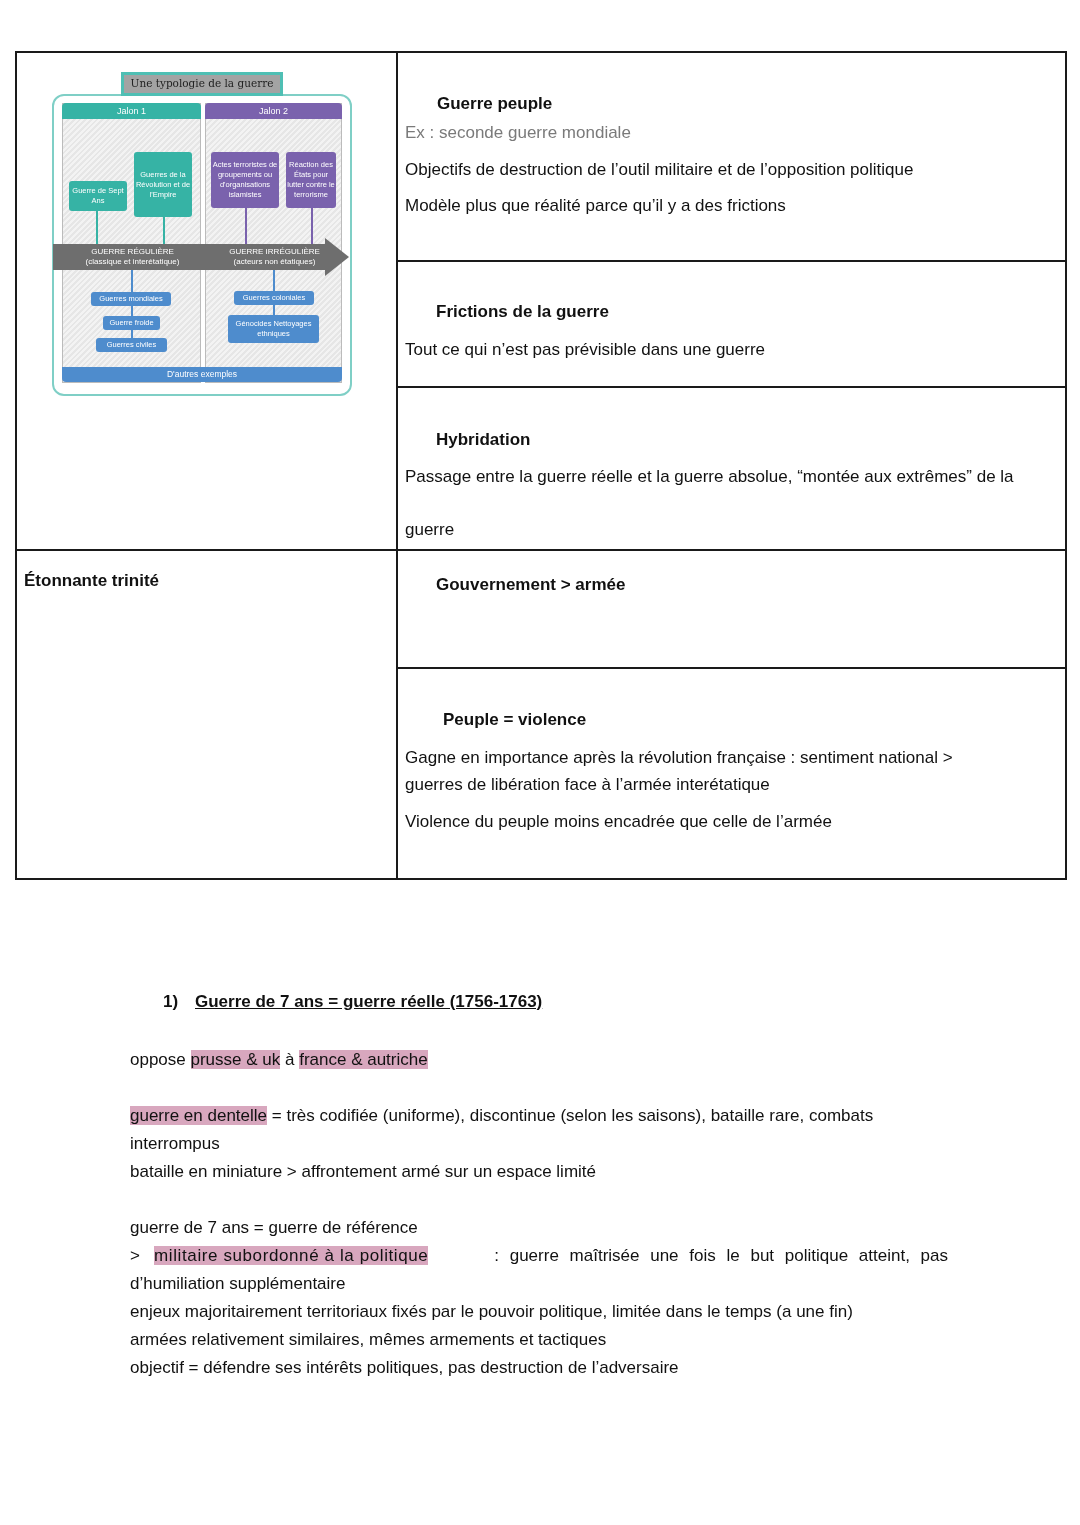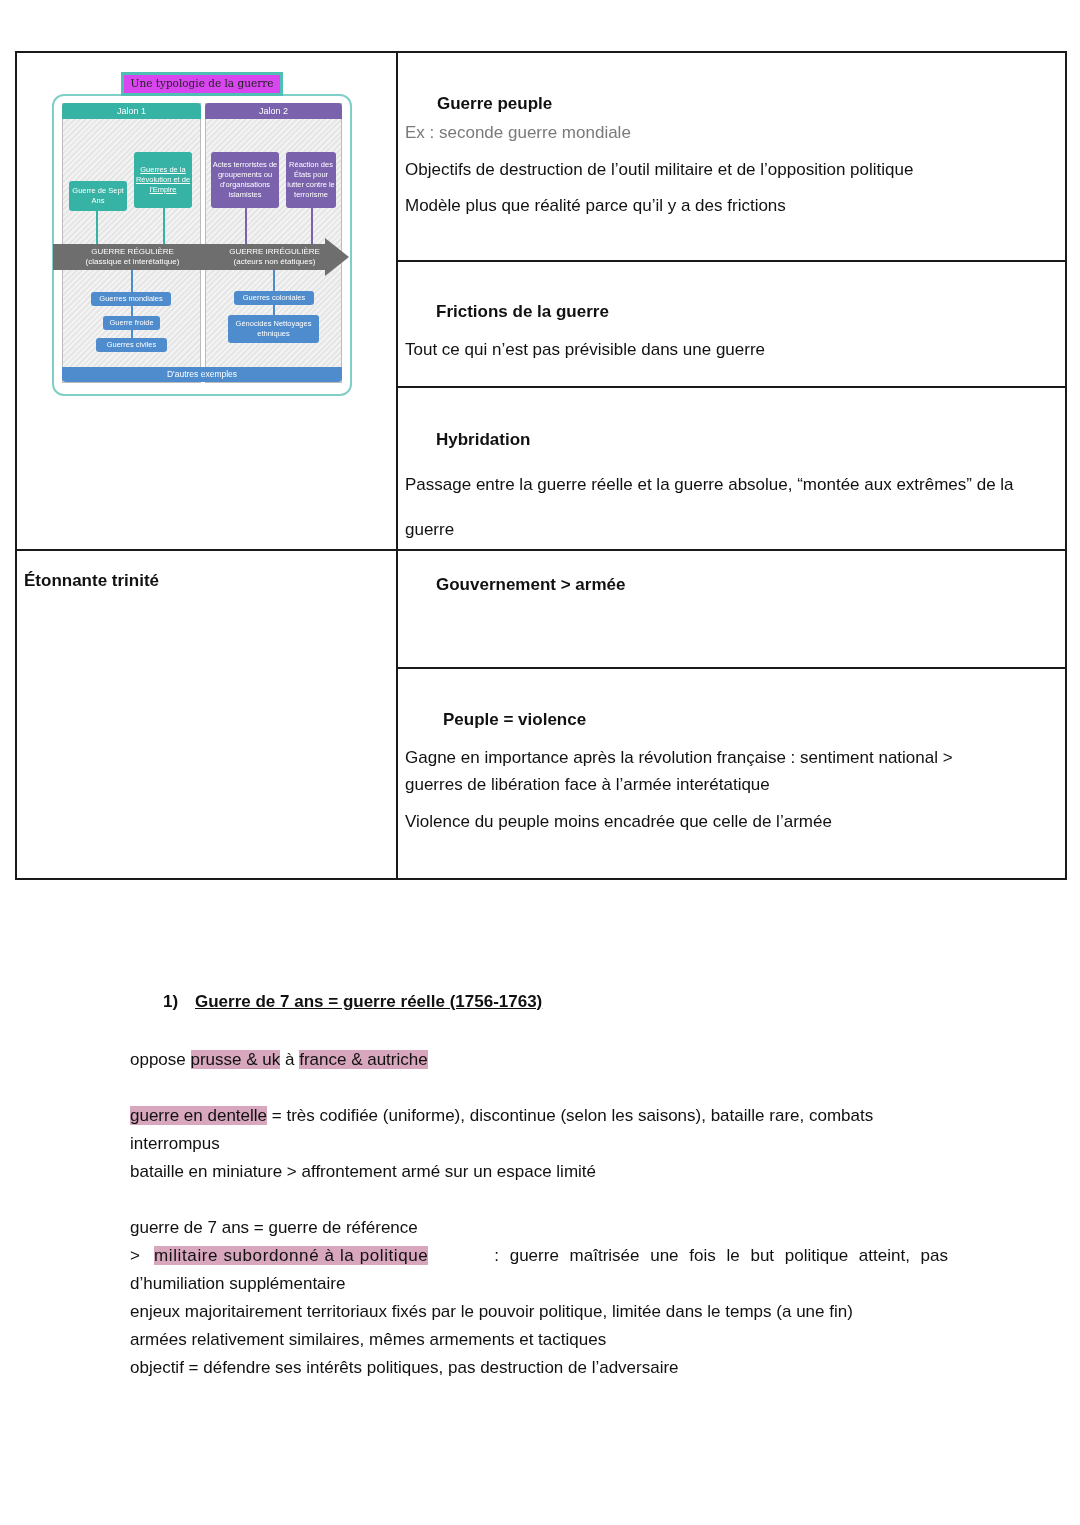--- a/index.html
+++ b/index.html
@@ -9,21 +9,21 @@
     .tbl { position: absolute; left: 15px; top: 51px; width: 1052px; height: 829px; border: 2px solid #1a1a1a; }
     .vline { position: absolute; left: 379px; top: 0; width: 2px; height: 100%; background: #1a1a1a; }
     .hline { position: absolute; height: 2px; background: #1a1a1a; }
     .heading { font-weight: bold; font-size: 17px; position: absolute; }
     .line { font-size: 17px; position: absolute; line-height: 25px; }
     .grey { color: #7a7a7a; }
 
     
     .diagram { position: absolute; left: 40px; top: 66px; width: 325px; height: 340px; }
     .diag-frame { position: absolute; left: 12px; top: 28px; width: 300px; height: 302px; border: 2px solid #7fcfc6; border-radius: 12px; background: #fff; }
-    .diag-title { position: absolute; left: 81px; top: 6px; width: 162px; height: 24px; border: 3px solid #4fbfb4; background: #d946ef; font-family: "DejaVu Serif", serif; font-size: 10.5px; text-align: center; line-height: 17px; color: #222; }
+    .diag-title { position: absolute; left: 81px; top: 6px; width: 162px; height: 24px; border: 3px solid #4fbfb4; background: #a3a3a3; font-family: "DejaVu Serif", serif; font-size: 10.5px; text-align: center; line-height: 17px; color: #222; }
     .col { position: absolute; top: 37px; height: 280px; border: 1px solid #bbb;
            background: repeating-linear-gradient(135deg, #f3f3f3 0 2px, #e6e6e6 2px 4px); }
     .col-head { position: absolute; left: -1px; top: -1px; right: -1px; height: 16px; color: #fff; font-size: 9px; text-align: center; line-height: 16px; border-radius: 4px 4px 0 0; }
     .box { position: absolute; color: #fff; font-size: 7.5px; text-align: center; line-height: 10px; border-radius: 3px; display: flex; align-items: center; justify-content: center; padding: 1px; }
     .teal { background: #36b3a5; }
     .purple { background: #7a62ad; }
     .blue { background: #4e8ccd; }
     .stem { position: absolute; width: 2px; }
     .arrow { position: absolute; left: 13px; top: 178px; width: 272px; height: 26px; background: #6e6e6e; }
     .arrow-tip { position: absolute; left: 285px; top: 172px; width: 0; height: 0; border-top: 19px solid transparent; border-bottom: 19px solid transparent; border-left: 24px solid #6e6e6e; }
@@ -50,21 +50,21 @@
 
   <div class="heading" style="left:420px; top:41px;">Guerre peuple</div>
   <div class="line grey" style="left:388px; top:67px;">Ex : seconde guerre mondiale</div>
   <div class="line" style="left:388px; top:104px;">Objectifs de destruction de l’outil militaire et de l’opposition politique</div>
   <div class="line" style="left:388px; top:140px;">Modèle plus que réalité parce qu’il y a des frictions</div>
 
   <div class="heading" style="left:419px; top:249px;">Frictions de la guerre</div>
   <div class="line" style="left:388px; top:284px;">Tout ce qui n’est pas prévisible dans une guerre</div>
 
   <div class="heading" style="left:419px; top:377px;">Hybridation</div>
-  <div class="line" style="left:388px; top:411px;margin-top:8px;">Passage entre la guerre réelle et la guerre absolue, “montée aux extrêmes” de la</div>
+  <div class="line" style="left:388px; top:411px;">Passage entre la guerre réelle et la guerre absolue, “montée aux extrêmes” de la</div>
   <div class="line" style="left:388px; top:436px;margin-top:28px;">guerre</div>
 
   <div class="heading" style="left:7px; top:518px;">Étonnante trinité</div>
   <div class="heading" style="left:419px; top:522px;">Gouvernement &gt; armée</div>
 
   <div class="heading" style="left:426px; top:657px;">Peuple = violence</div>
   <div class="line" style="left:388px; top:692px;">Gagne en importance après la révolution française : sentiment national &gt;</div>
   <div class="line" style="left:388px; top:719px;">guerres de libération face à l’armée interétatique</div>
   <div class="line" style="left:388px; top:756px;">Violence du peuple moins encadrée que celle de l’armée</div>
 </div>
@@ -81,21 +81,21 @@
   </div>
 
   <div class="stem" style="left:56px; top:140px; height:40px; background:#36b3a5;"></div>
   <div class="stem" style="left:123px; top:118px; height:62px; background:#36b3a5;"></div>
   <div class="stem" style="left:205px; top:140px; height:40px; background:#7a62ad;"></div>
   <div class="stem" style="left:271px; top:140px; height:40px; background:#7a62ad;"></div>
   <div class="stem" style="left:91px; top:204px; height:78px; background:#4e8ccd;"></div>
   <div class="stem" style="left:233px; top:204px; height:50px; background:#4e8ccd;"></div>
 
   <div class="box teal" style="left:29px; top:115px; width:58px; height:30px;">Guerre de Sept Ans</div>
-  <div class="box teal" style="left:94px; top:86px; width:58px; height:56px;text-decoration:underline;">Guerres de la Révolution et de l'Empire</div>
+  <div class="box teal" style="left:94px; top:86px; width:58px; height:65px;">Guerres de la Révolution et de l'Empire</div>
   <div class="box purple" style="left:171px; top:86px; width:68px; height:56px;">Actes terroristes de groupements ou d'organisations islamistes</div>
   <div class="box purple" style="left:246px; top:86px; width:50px; height:56px;">Réaction des États pour lutter contre le terrorisme</div>
 
   <div class="arrow"></div>
   <div class="arrow-tip"></div>
   <div class="arrow-label" style="left:30px; top:181px; width:125px;">
     <div>GUERRE RÉGULIÈRE</div>
     <div>(classique et interétatique)</div>
   </div>
   <div class="arrow-label" style="left:172px; top:181px; width:125px;">

